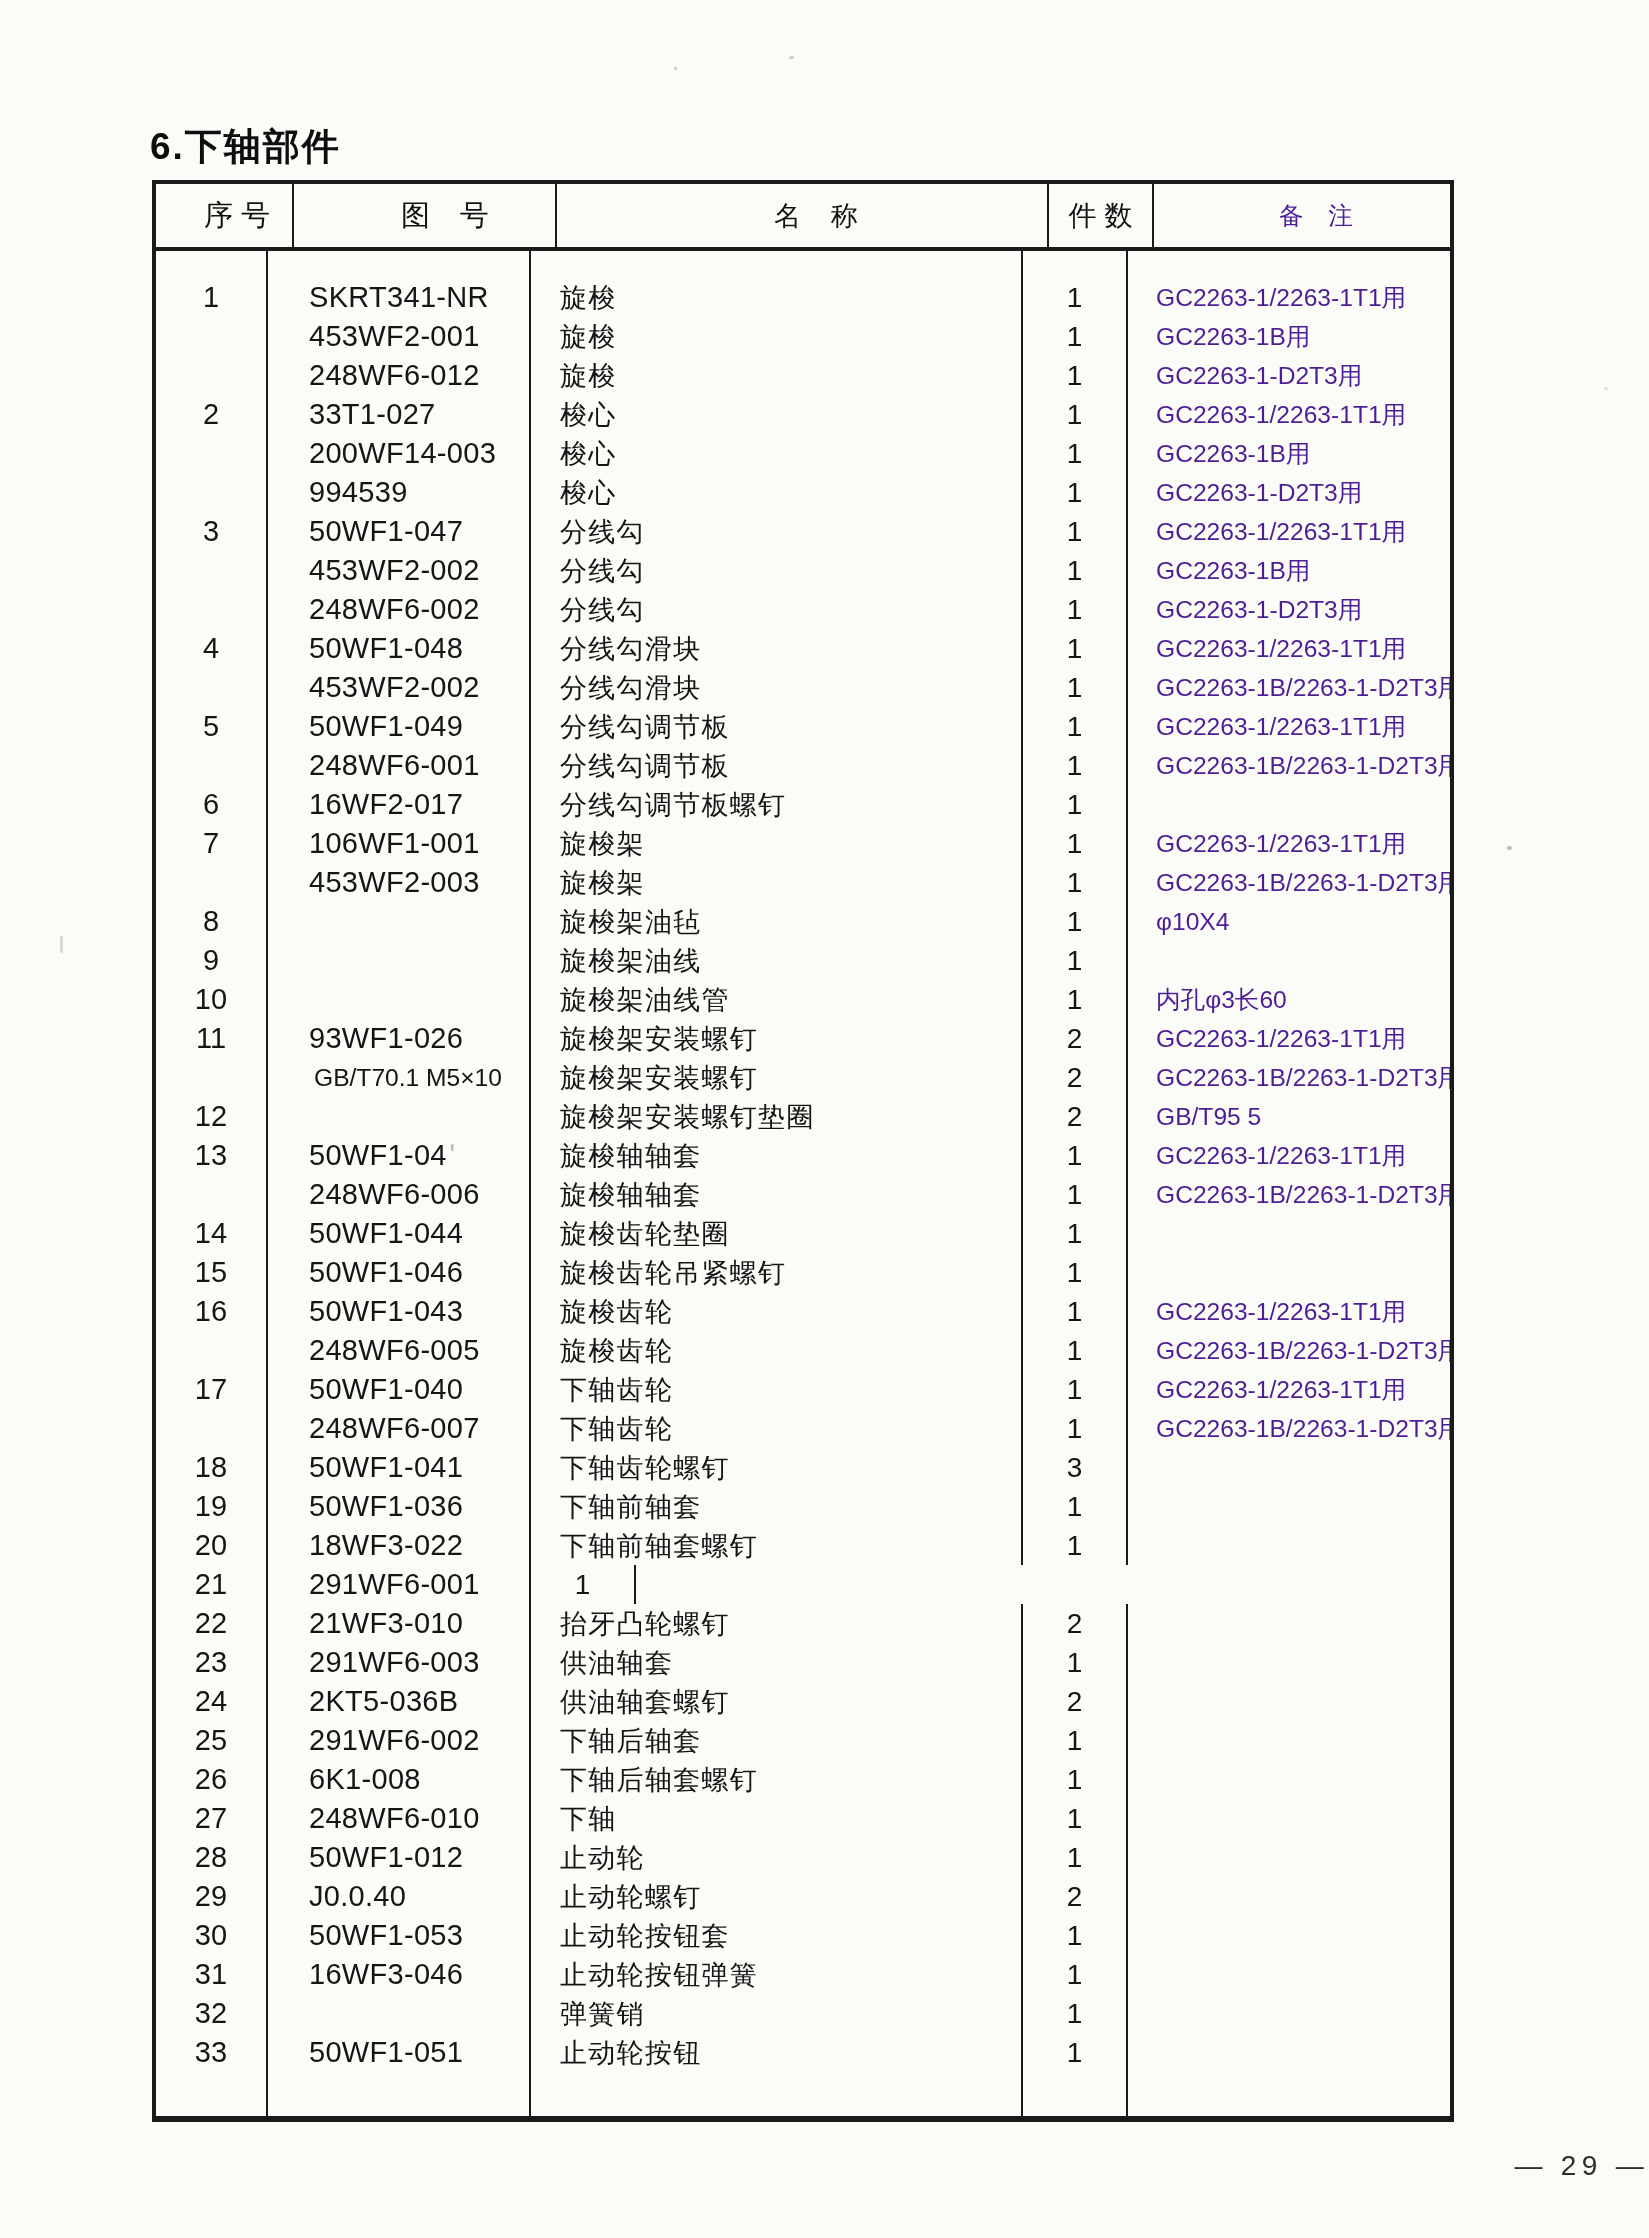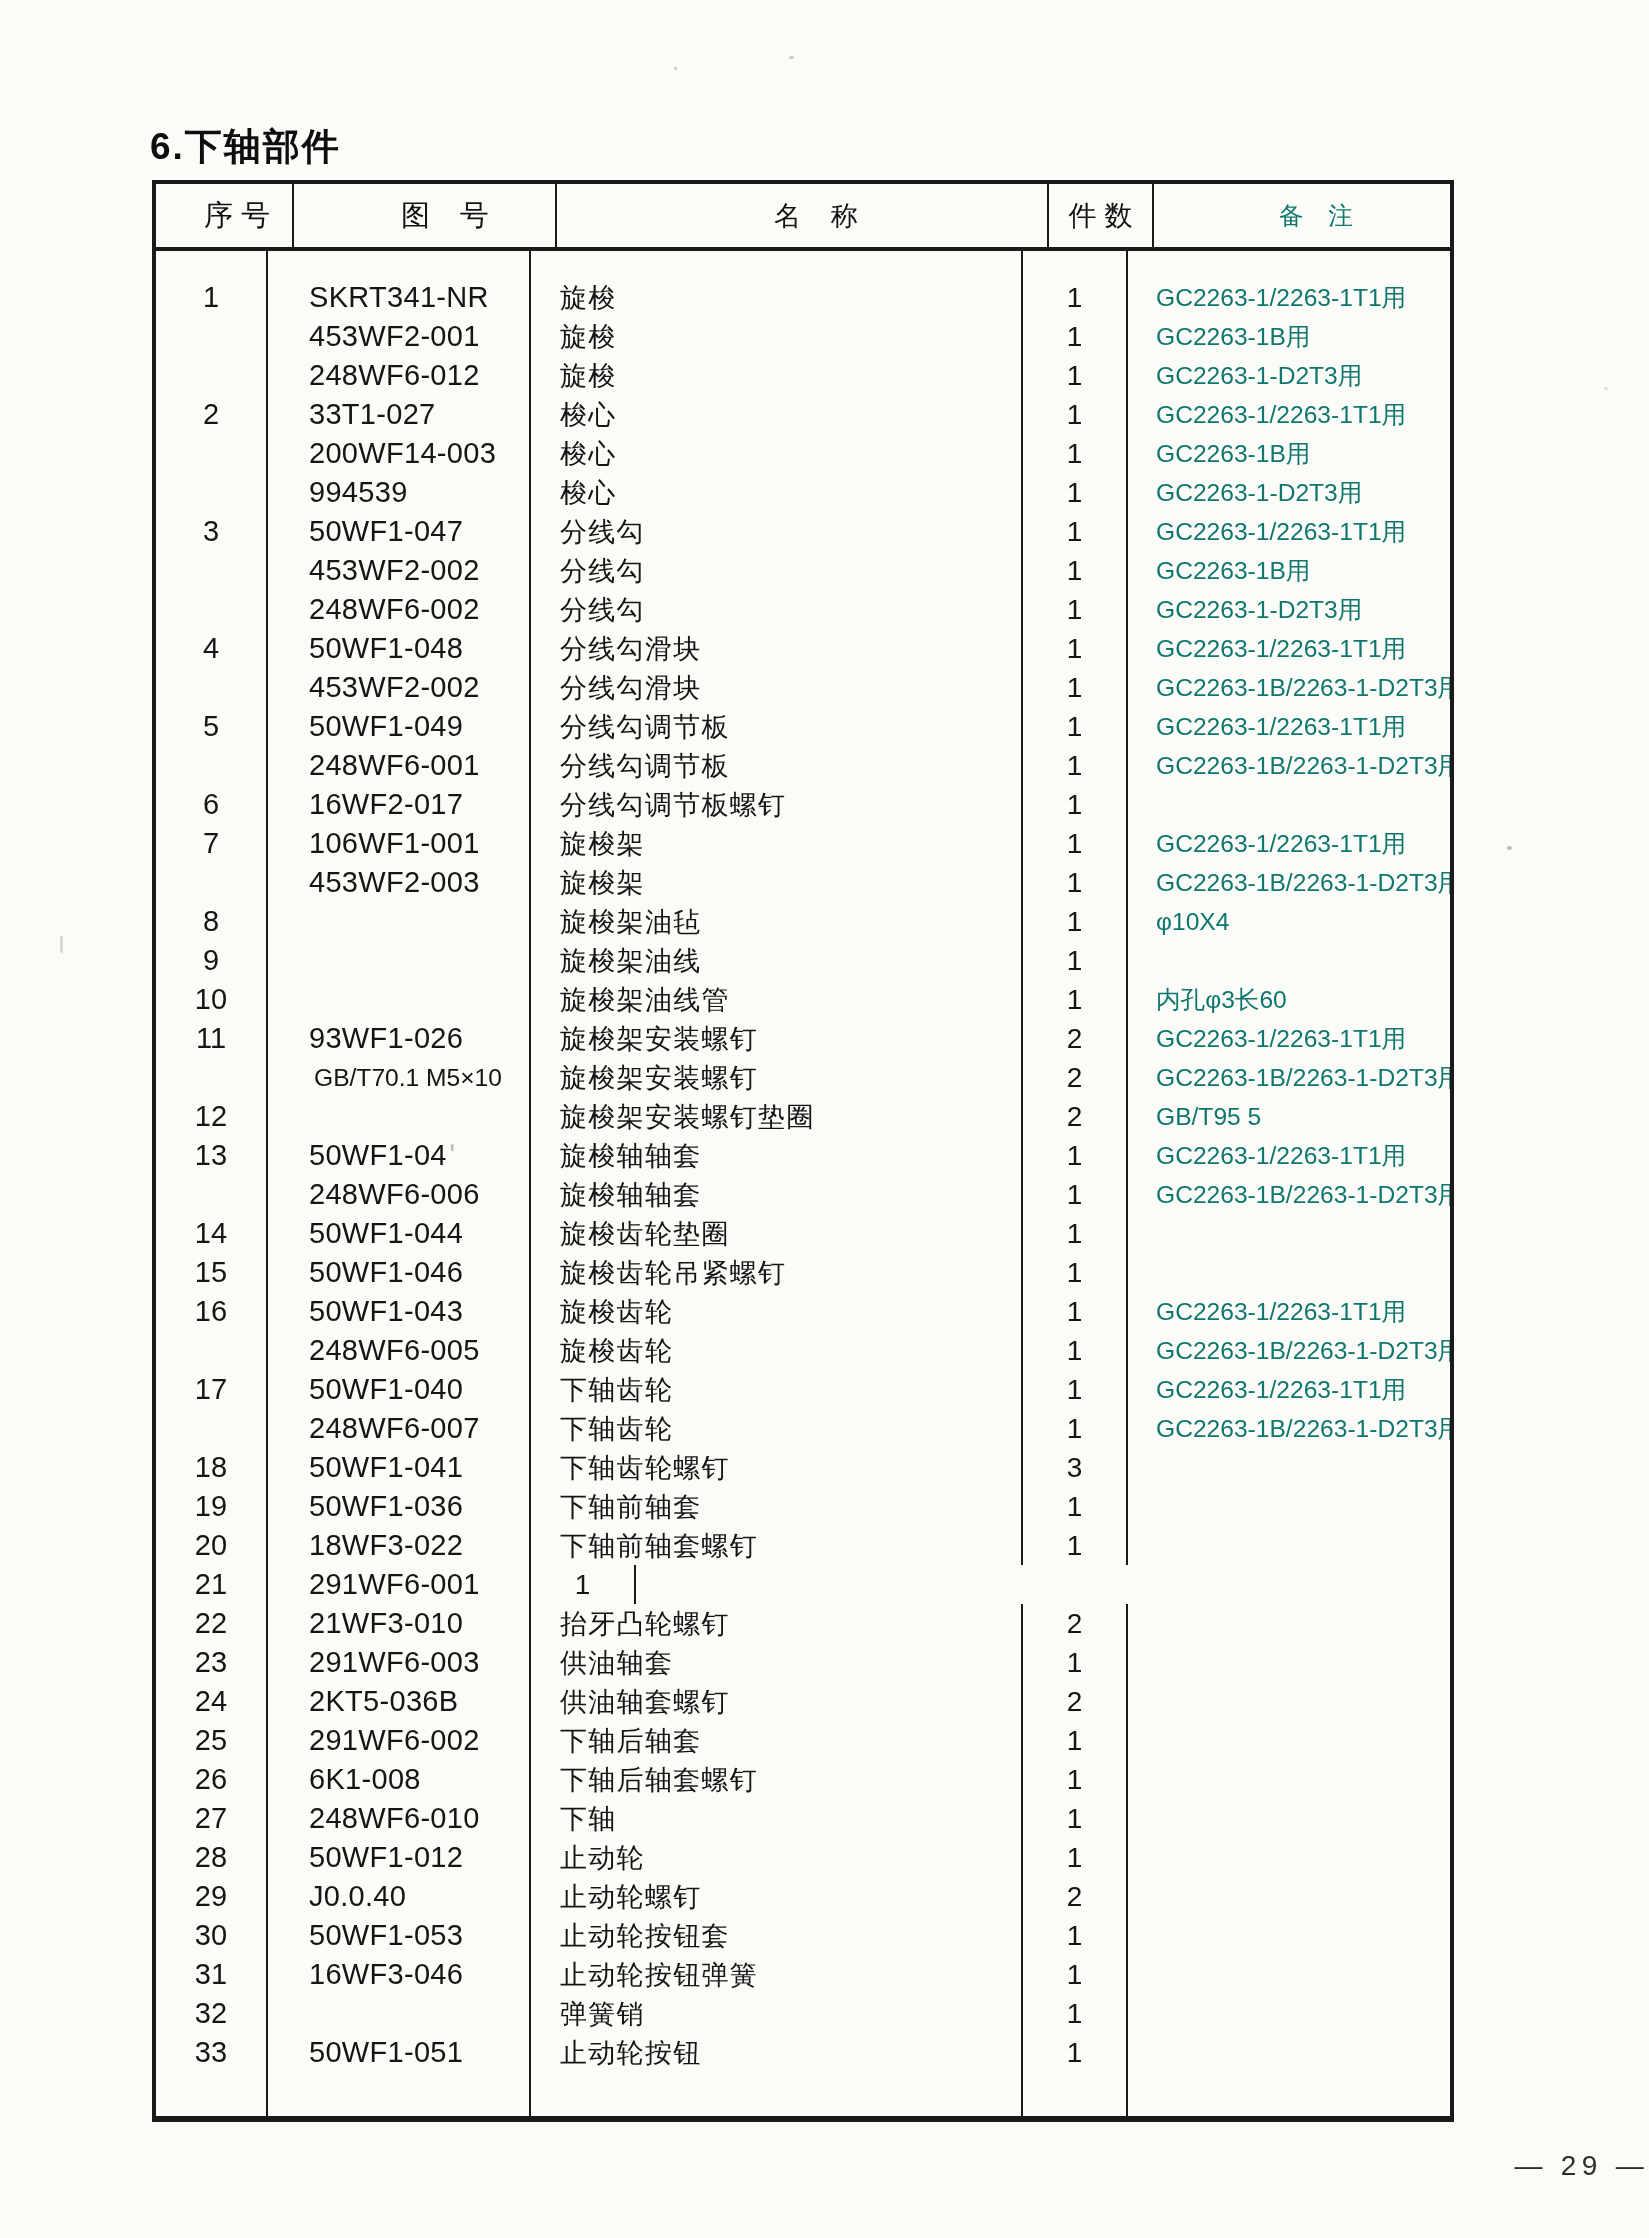--- a/index.html
+++ b/index.html
@@ -39,21 +39,21 @@
   .tr.filler{flex:1;height:auto;}
   .td{
     box-sizing:border-box;border-right:2.7px solid #1a1a1a;
     display:flex;align-items:center;overflow:hidden;white-space:nowrap;
   }
   .td:last-child{border-right:none;}
   .c-no{width:112px;justify-content:center;font-size:29px;}
   .c-part{width:263px;padding-left:41px;font-size:29px;letter-spacing:0.3px;}
   .c-name{width:492px;padding-left:29px;font-size:27px;letter-spacing:1.3px;}
   .c-qty{width:105px;justify-content:center;font-size:28px;}
-  .c-remark{flex:1;padding-left:28px;font-size:24.6px;color:#0f766e;}
+  .c-remark{flex:1;padding-left:28px;font-size:24.6px;color:#4c1d95;}
   .tr.small-part .c-part{font-size:24.6px;padding-left:46px;letter-spacing:0;}
   .faded{opacity:0.3;margin-left:2.7px;}
   .page-footer{
     position:absolute;left:0;top:2150px;width:100%;
     text-align:right;font-size:28px;letter-spacing:5.3px;color:#2d2d2d;
   }
   
   .speck{position:absolute;background:#9a9a94;border-radius:50%;opacity:.5;}
   .s1{left:789px;top:56px;width:4.7px;height:3.3px;}
   .s2{left:674px;top:67px;width:3.3px;height:2.7px;}

